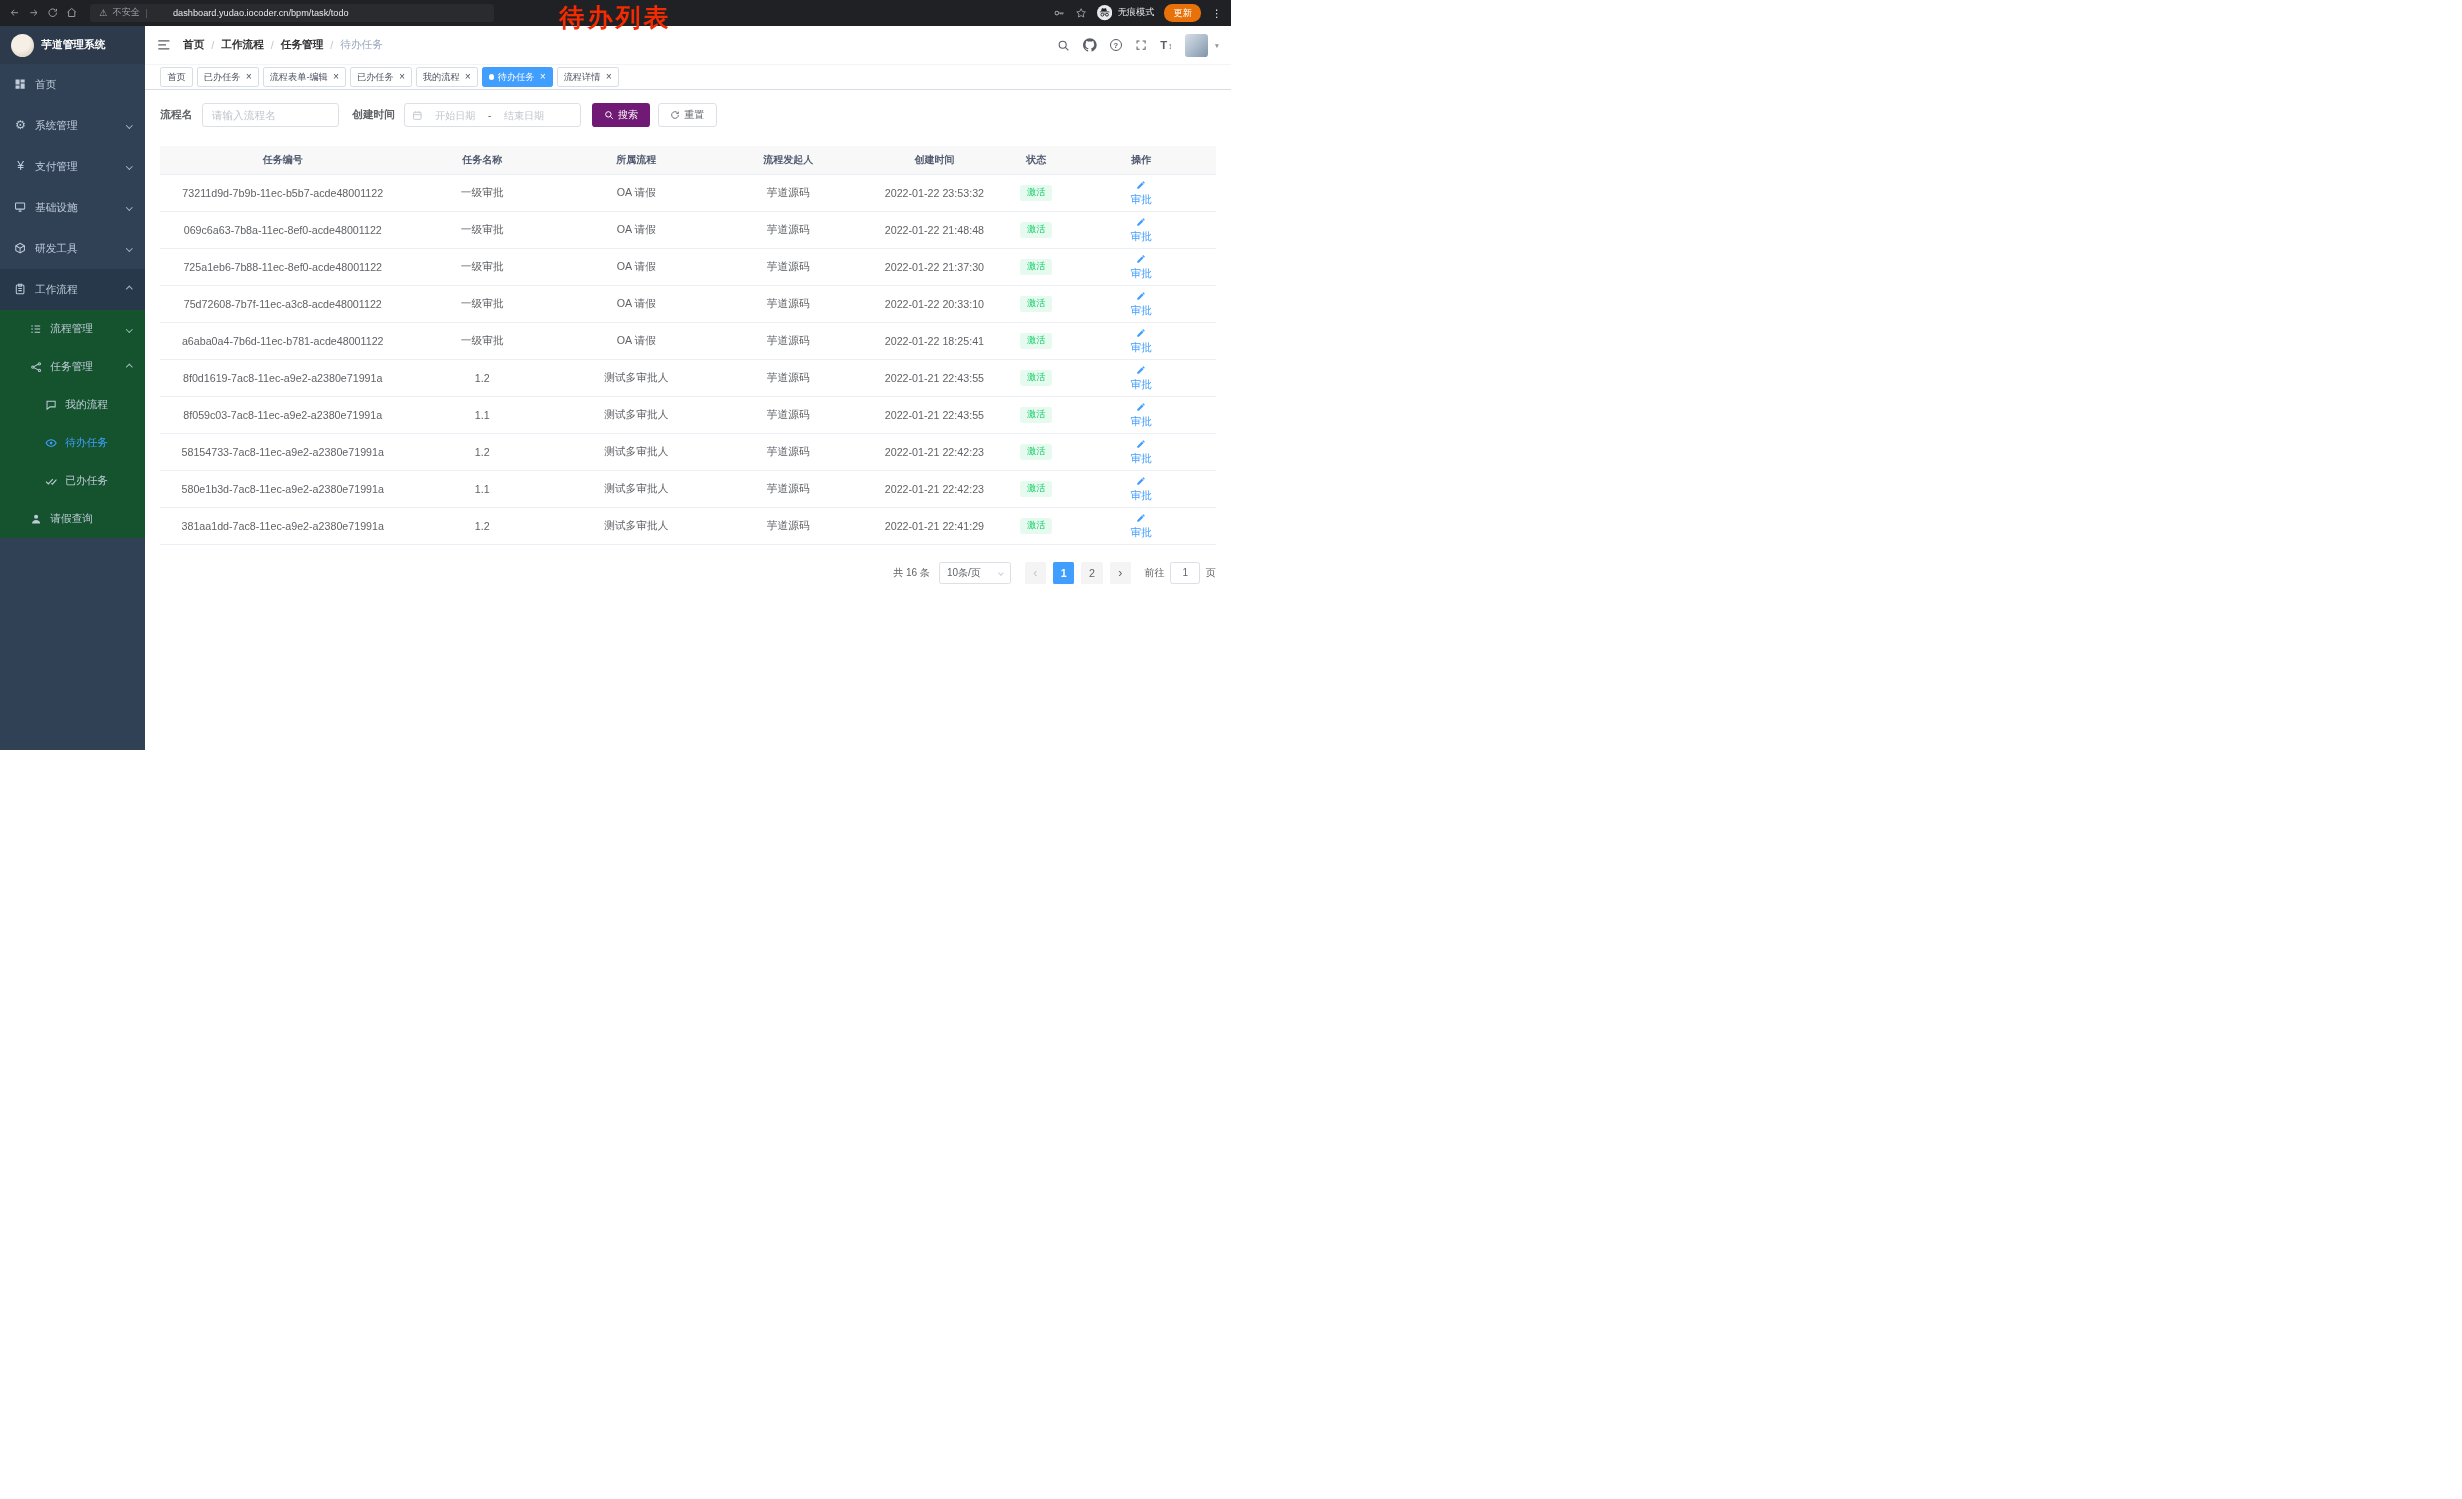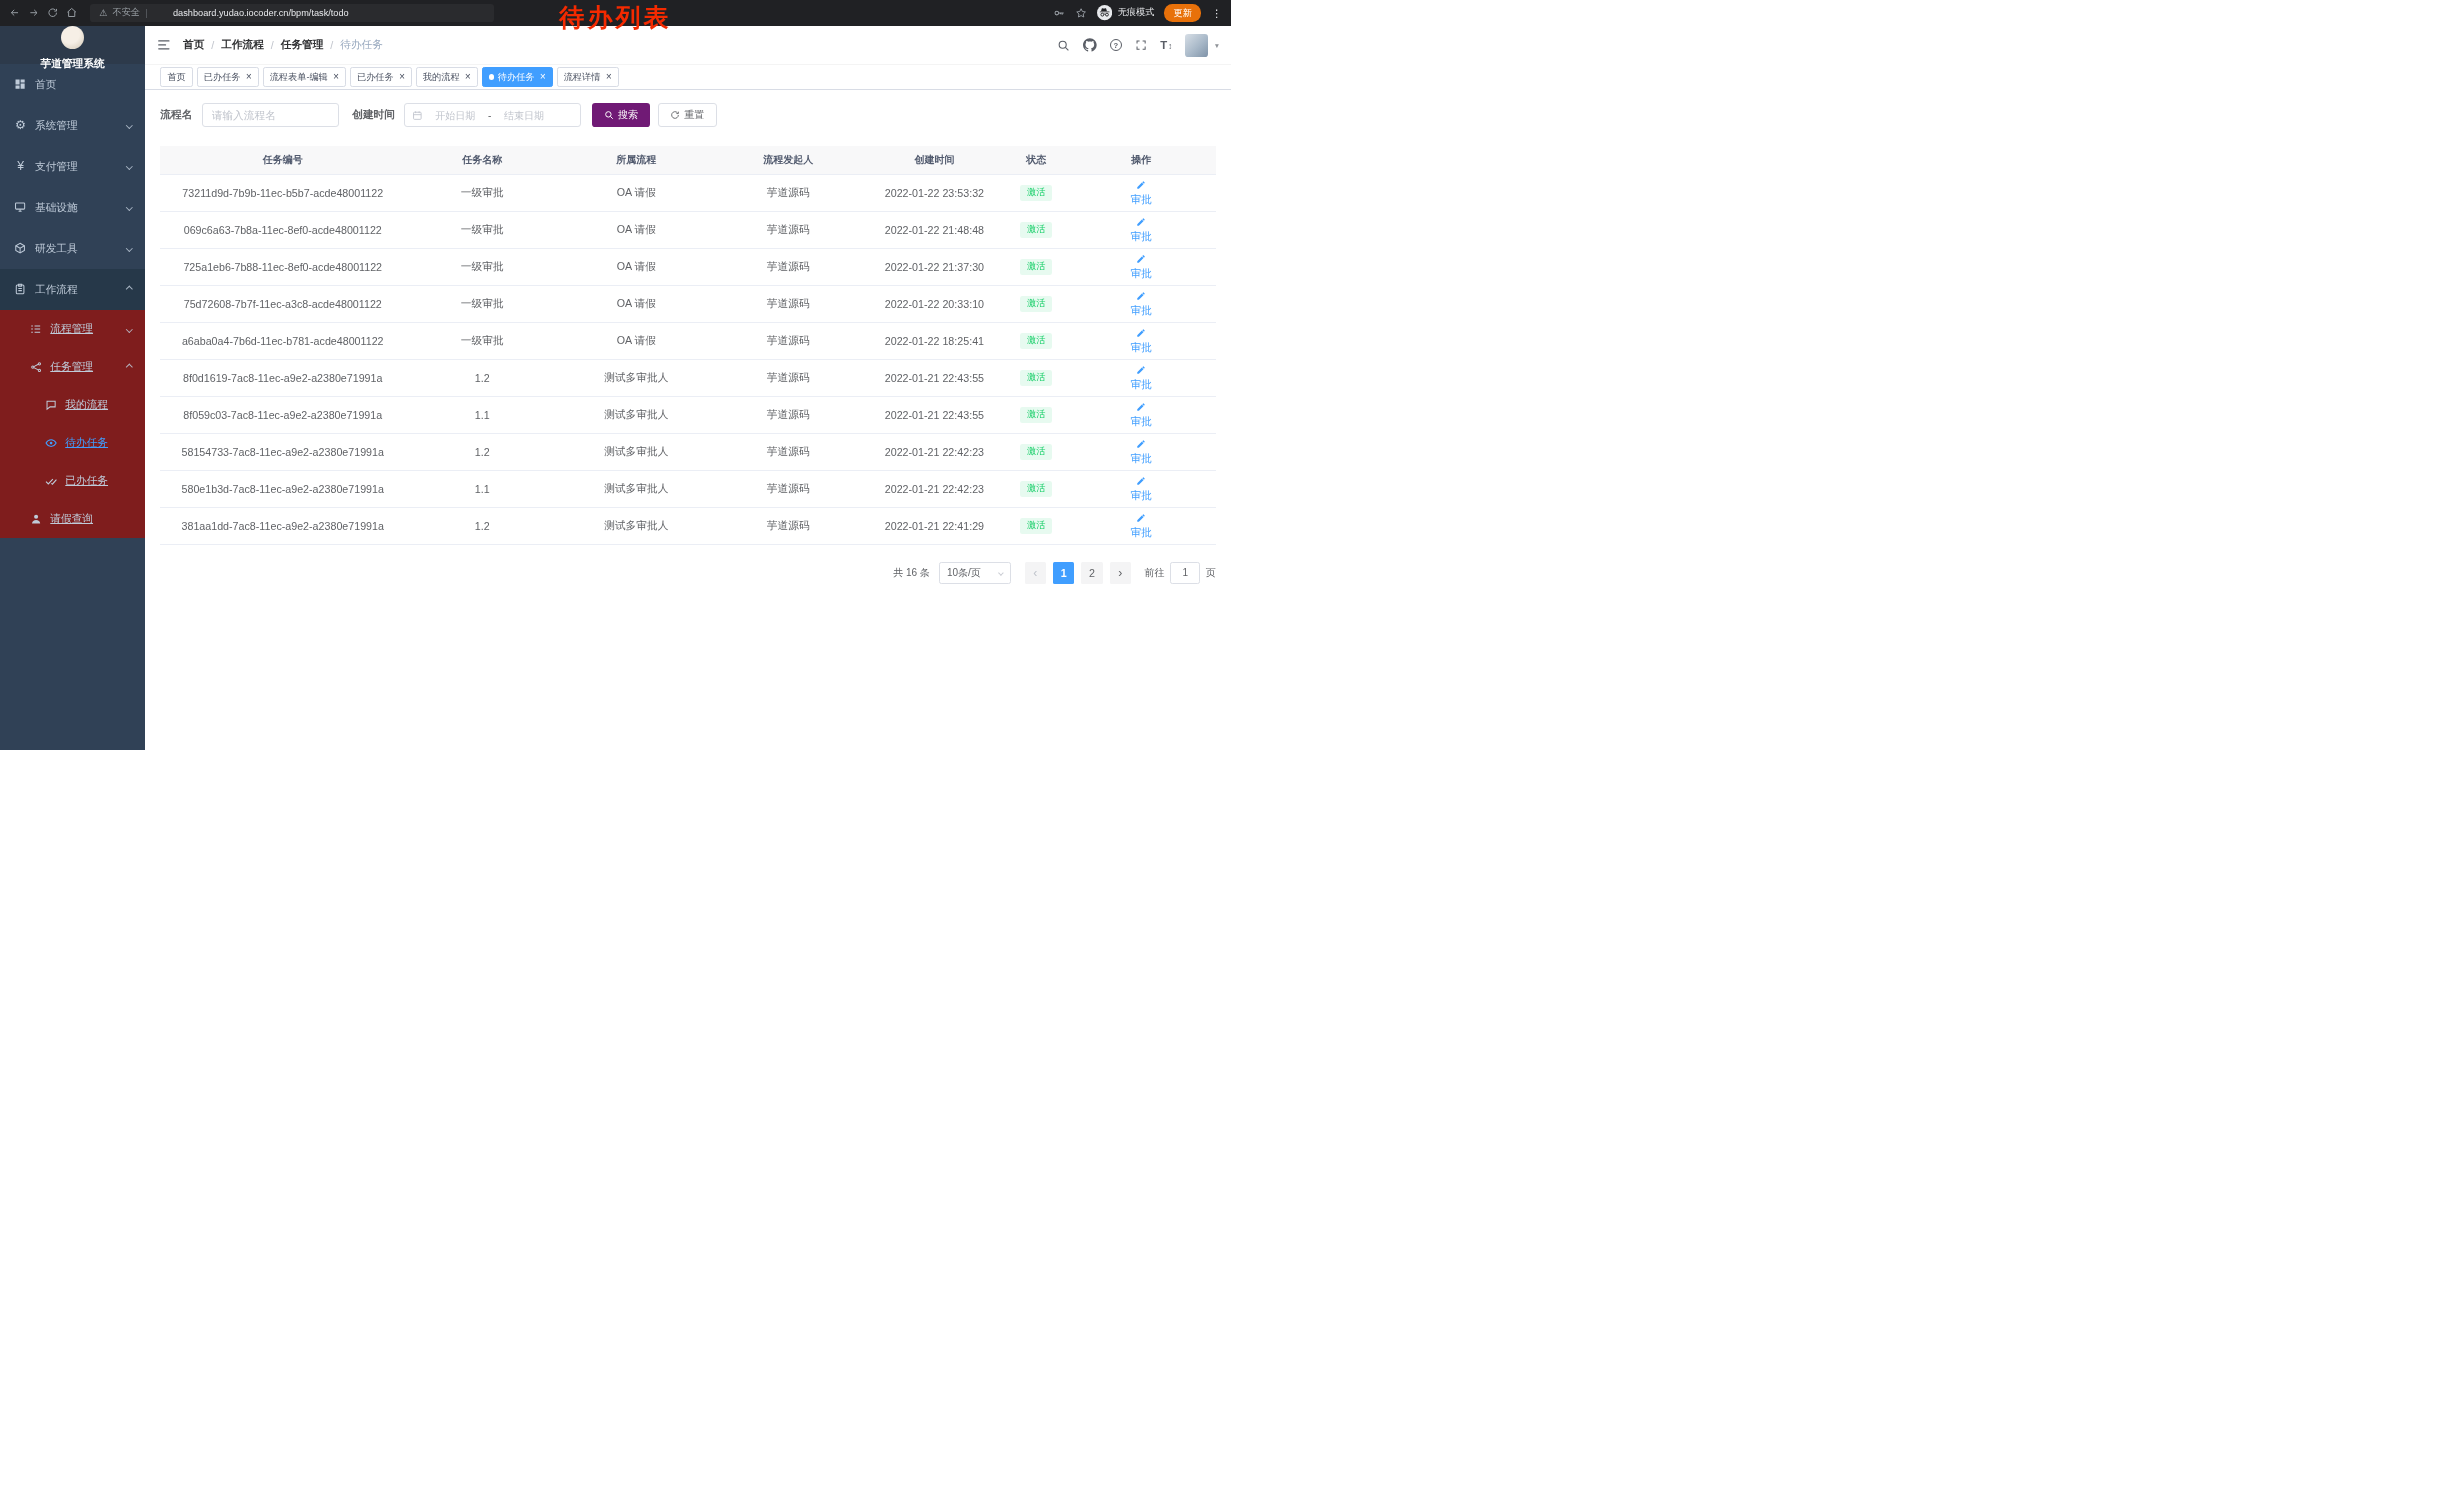--- a/index.html
+++ b/index.html
@@ -17,28 +17,28 @@
   .badge-incog { display:flex; align-items:center; gap:5.3px; color:#e8eaed; font-size:9.2px; }
   .update-pill { background:#e8710a; color:#fff; font-size:9.2px; padding:2.3px 9.2px; border-radius:8.4px; cursor:pointer; }
   .more-v { color:#e8eaed; font-size:10.7px; cursor:pointer; }
   .annotation { position:absolute; left:50%; top:0.8px; transform:translateX(-50%); font-size:25px; font-weight:700; letter-spacing:3.1px; color:#f42a00; z-index:20; white-space:nowrap; }
 
   
   .window { flex:1; display:flex; min-height:0; }
 
   
   .sidebar { width:145px; flex:none; background:#304156; color:#bfcbd9; font-size:10.7px; overflow:hidden; }
-  .logo { height:38px; display:flex; align-items:center; gap:7.6px; padding:0 10.7px; background:#2d3a4b;flex-direction:column; }
+  .logo { height:38px; display:flex; align-items:center; gap:7.6px; padding:0 10.7px; background:#2d3a4b; }
   .logo-avatar { width:23px; height:23px; border-radius:50%; background:radial-gradient(circle at 40% 35%, #f6efe6 0 45%, #cfc4b2 100%); flex:none; }
   .logo-title { color:#fff; font-weight:700; font-size:10.7px; white-space:nowrap; }
   .m-item { height:41px; display:flex; align-items:center; padding:0 13.7px; gap:7.6px; cursor:pointer; }
   .m-item .ic { width:13.7px; display:flex; justify-content:center; align-items:center; flex:none; }
   .m-item .glyph { font-size:12.2px; line-height:1; }
   .m-item.open { background:#263849; }
-  .sub1, .sub2 { background:#7f1d1d; height:38px;text-decoration:underline; }
+  .sub1, .sub2 { background:#14532d; height:38px; }
   .sub1 { padding-left:29px; }
   .sub2 { padding-left:44px; }
   .m-item.active { color:#409eff; }
   .chev { display:inline-block; width:4.6px; height:4.6px; border-right:1.2px solid currentColor; border-bottom:1.2px solid currentColor; opacity:.85; }
   .chev.down { transform:rotate(45deg); }
   .chev.up { transform:rotate(-135deg); }
   .m-item .chev { margin-left:auto; }
 
   
   .main { flex:1; display:flex; flex-direction:column; background:#fff; min-width:0; }

